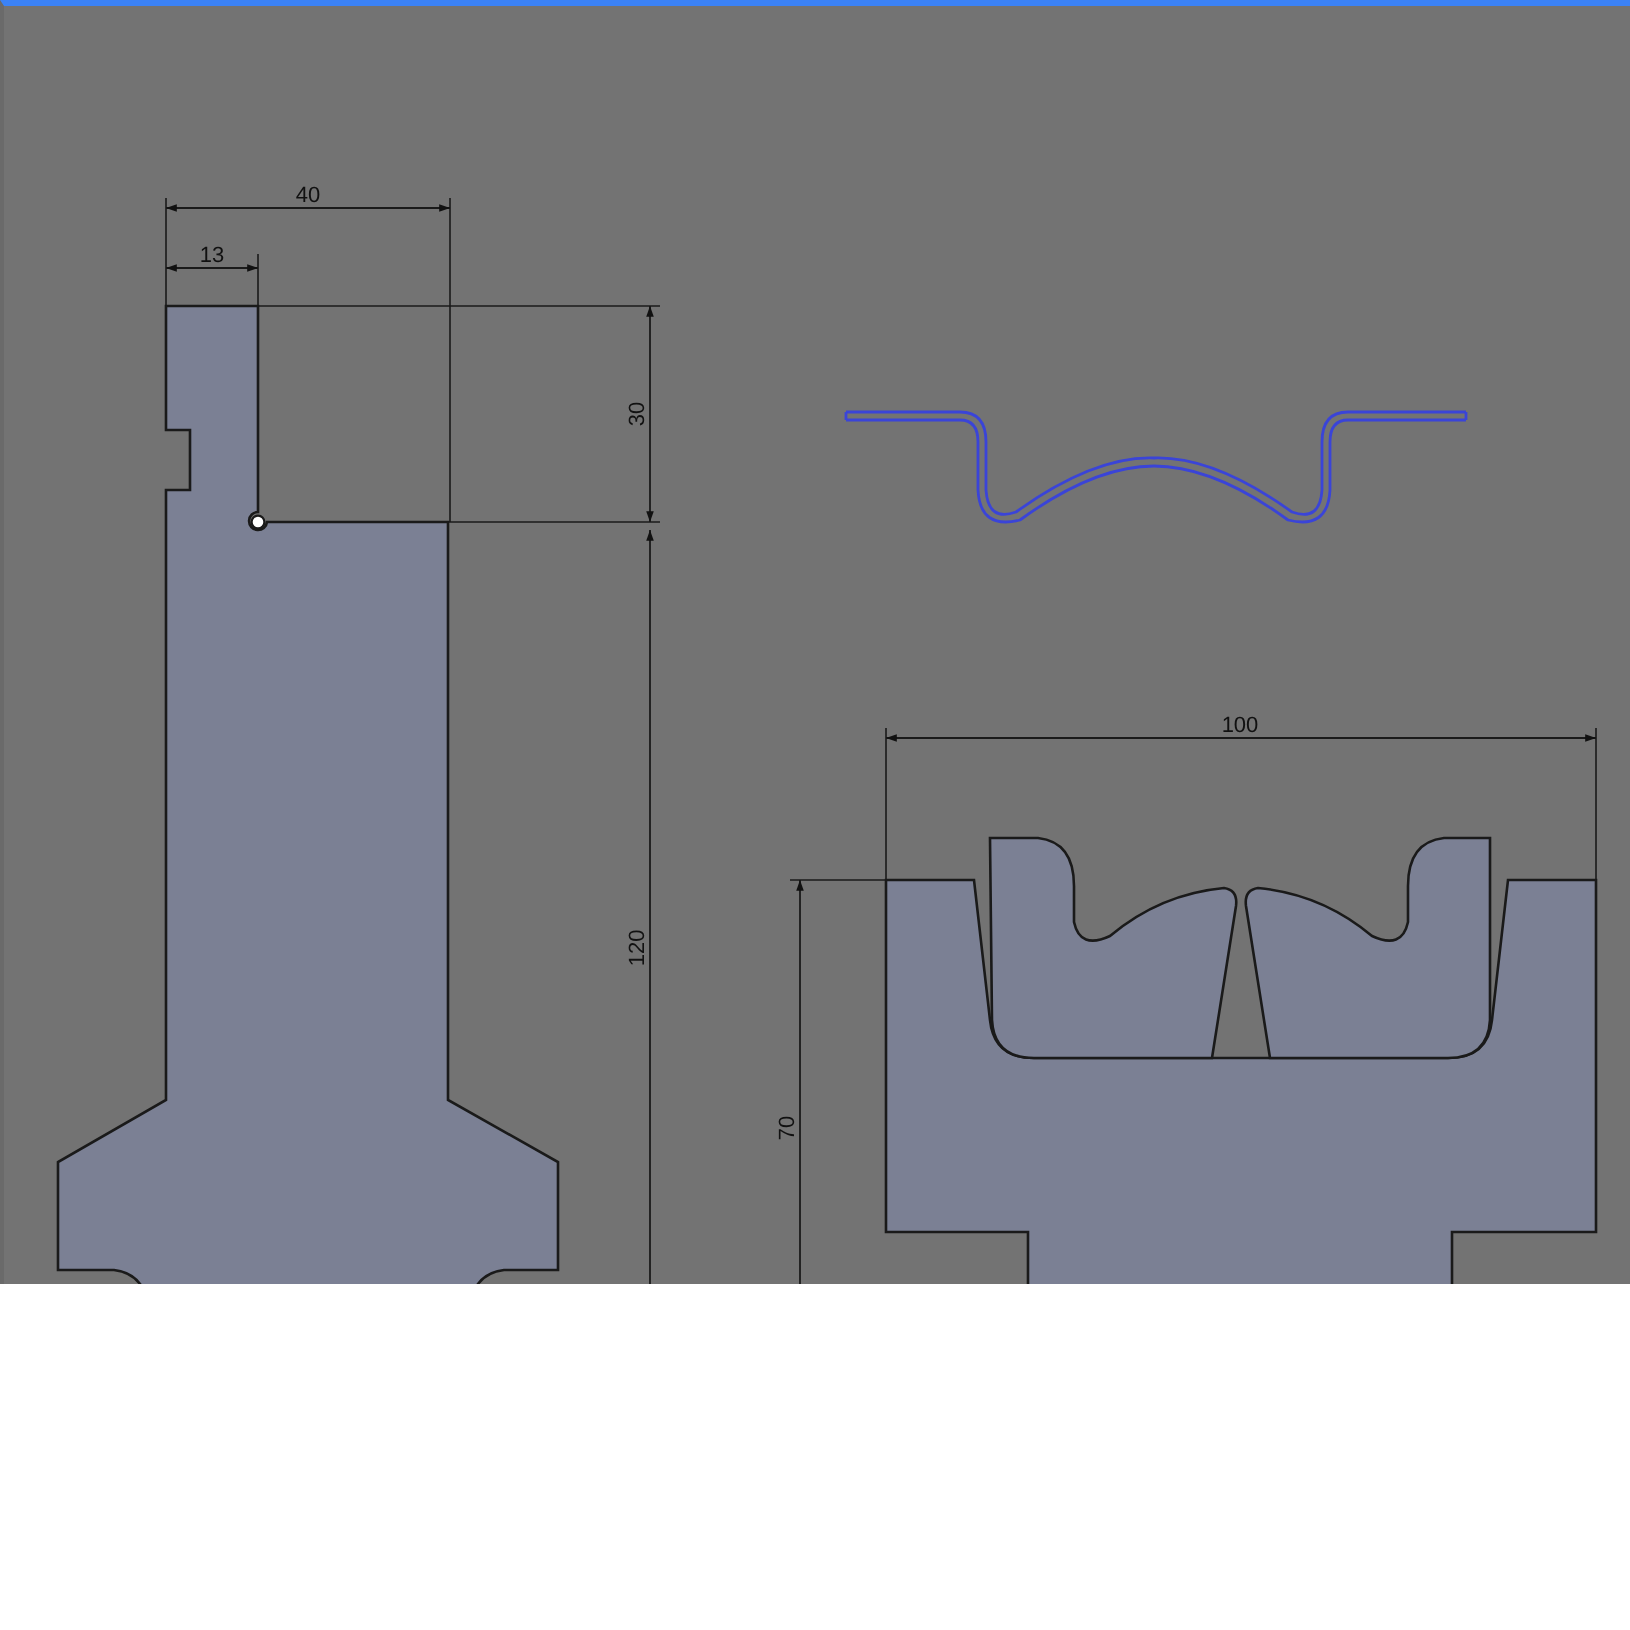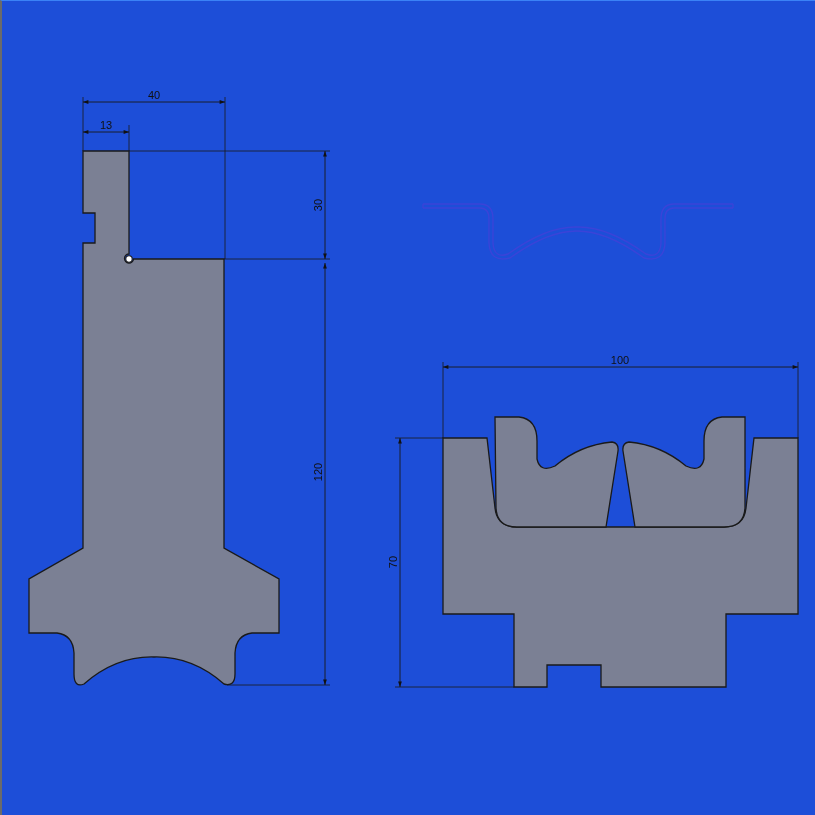--- a/index.html
+++ b/index.html
@@ -1,20 +1,20 @@
 <!DOCTYPE html>
 <html><head>
   <meta charset="utf-8">
   <style>
     html, body { margin: 0; padding: 0; background: #ffffff; }
     #canvas {
       position: relative;
-      width: 815px; height: 815px;
-      background: #1d4ed8;
-      border-top: 1px solid #3b82f6;
+      width: 815px; height: 642px;
+      background: #737373;
+      border-top: 3px solid #3b82f6;
       border-left: 2px solid #6a6a6a;
       box-sizing: border-box;
       overflow: hidden;
       font-family: "Liberation Sans", sans-serif;
     }
     svg { position: absolute; left: 0; top: 0; }
     .part { fill: #7b8094; stroke: #1a1a1a; stroke-width: 1.3; }
     .dim { stroke: #1a1a1a; stroke-width: 0.9; fill: none; }
     .ext { stroke: #1a1a1a; stroke-width: 0.8; fill: none; }
     .dimtxt { font-family: "Liberation Sans", sans-serif; font-size: 11px; fill: #111; }

